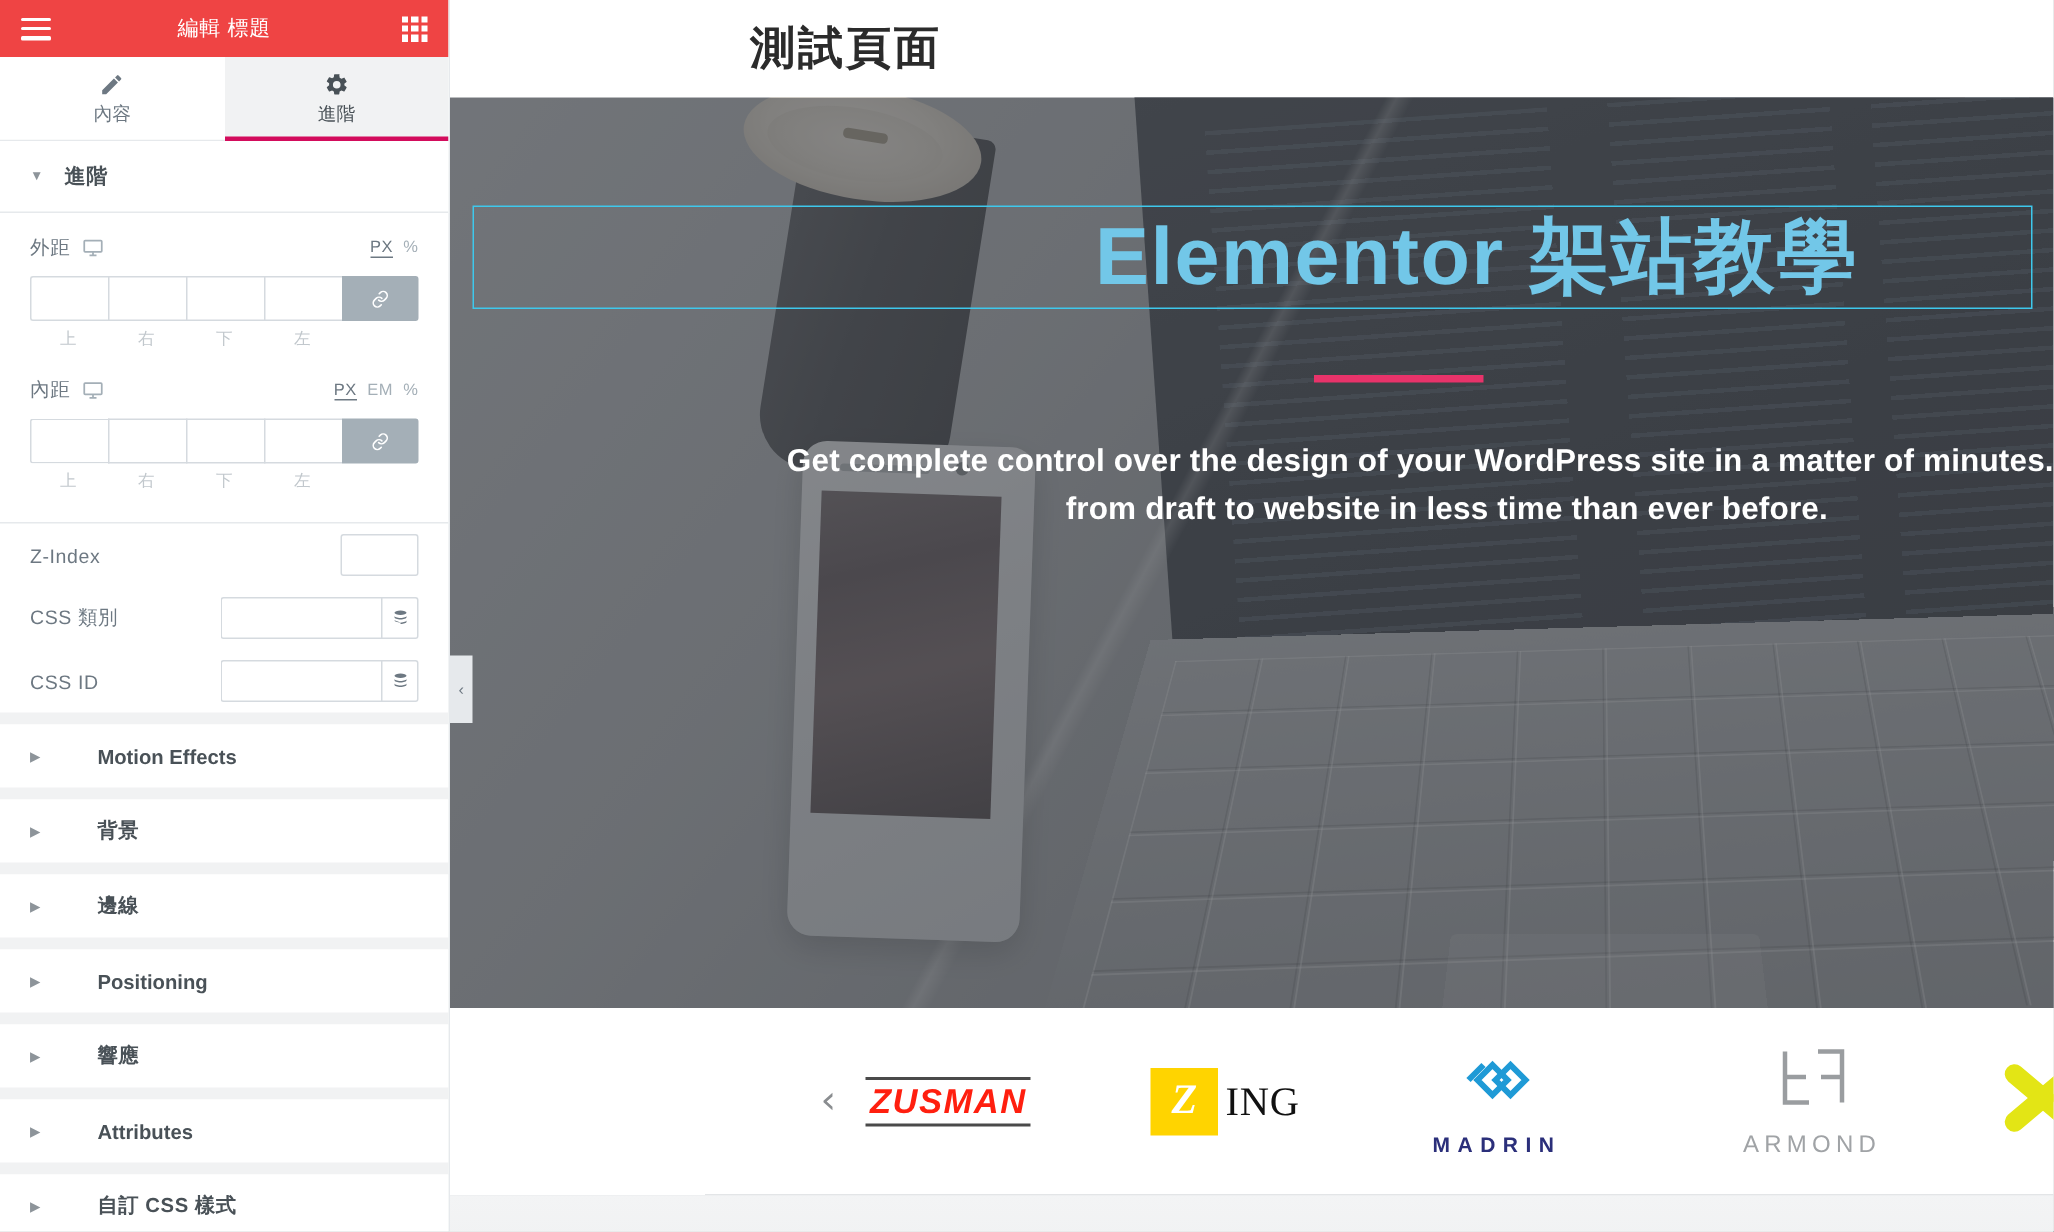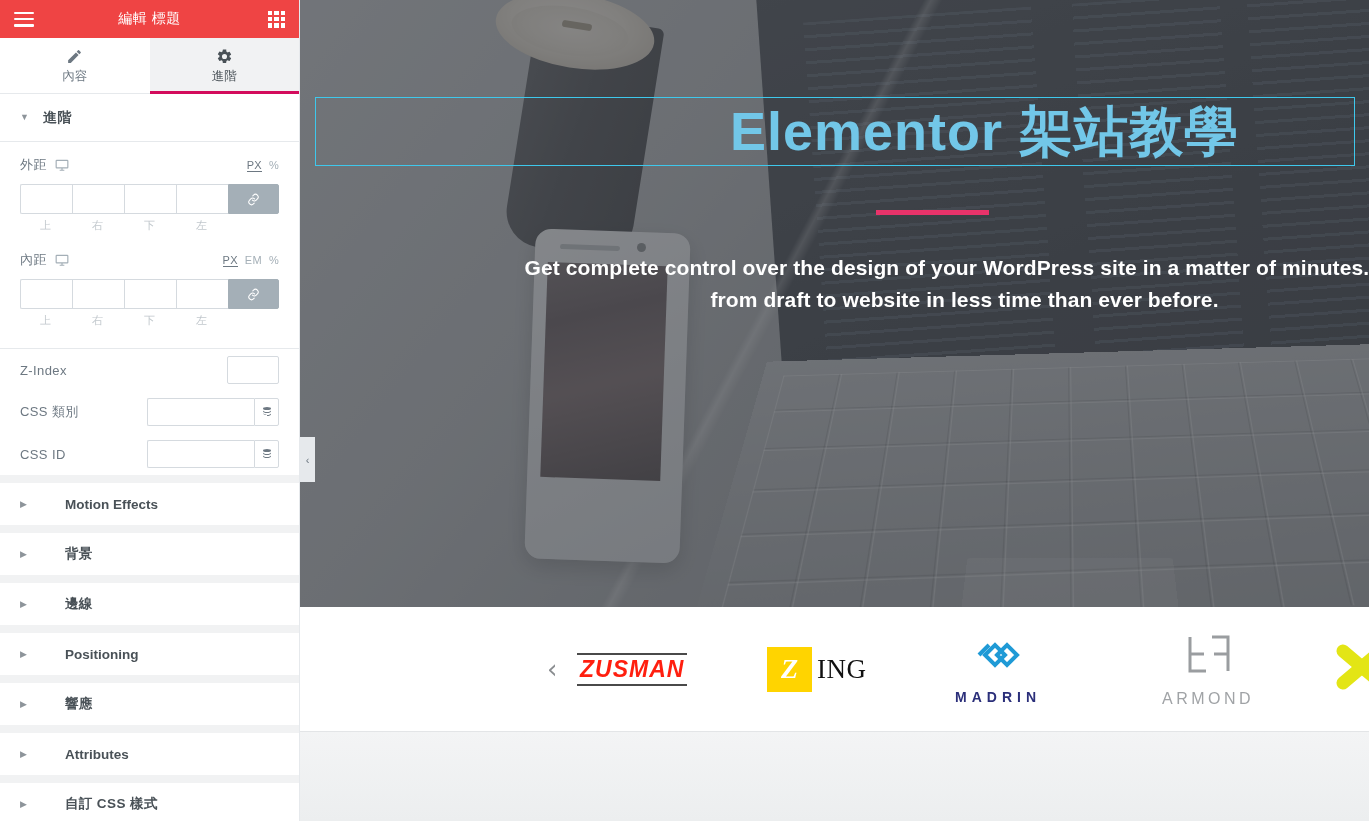--- a/index.html
+++ b/index.html
@@ -266,21 +266,21 @@
     transform: perspective(700px) rotateX(38deg);
   }
   .hero-overlay {
     position: absolute; inset: 0;
     background: rgba(70,73,77,.62);
   }
 
   .hero-content {
     position: absolute; left: 0; right: 0; top: 0; bottom: 0;
     display: flex; flex-direction: column; align-items: center;
-    padding-top: 97px;
+    padding-top: 72px;
   }
   .heading-wrap {
     position: relative;
     width: 1040px;
     border: 1px solid #3ec8ec;
     padding: 3px 0 4px 0;
     text-align: center;
   }
   .hero-heading {
     font-size: 54px; font-weight: bold; color: #72c7e8;
@@ -555,20 +555,23 @@
     </div>
 
   </aside>
 
   <div id="collapse-handle">
     <span>‹</span>
   </div>
 
   <main id="canvas">
 
+    <div class="page-title-bar">
+      <h1 class="page-title">測試頁面</h1>
+    </div>
 
     <section class="hero">
       <div class="hero-photo">
         <div class="desk"></div>
         <div class="monitor">
             <div class="code"></div>
           </div>
         <div class="diag"></div>
         <div class="keyboard">
             <div class="keys"></div>

